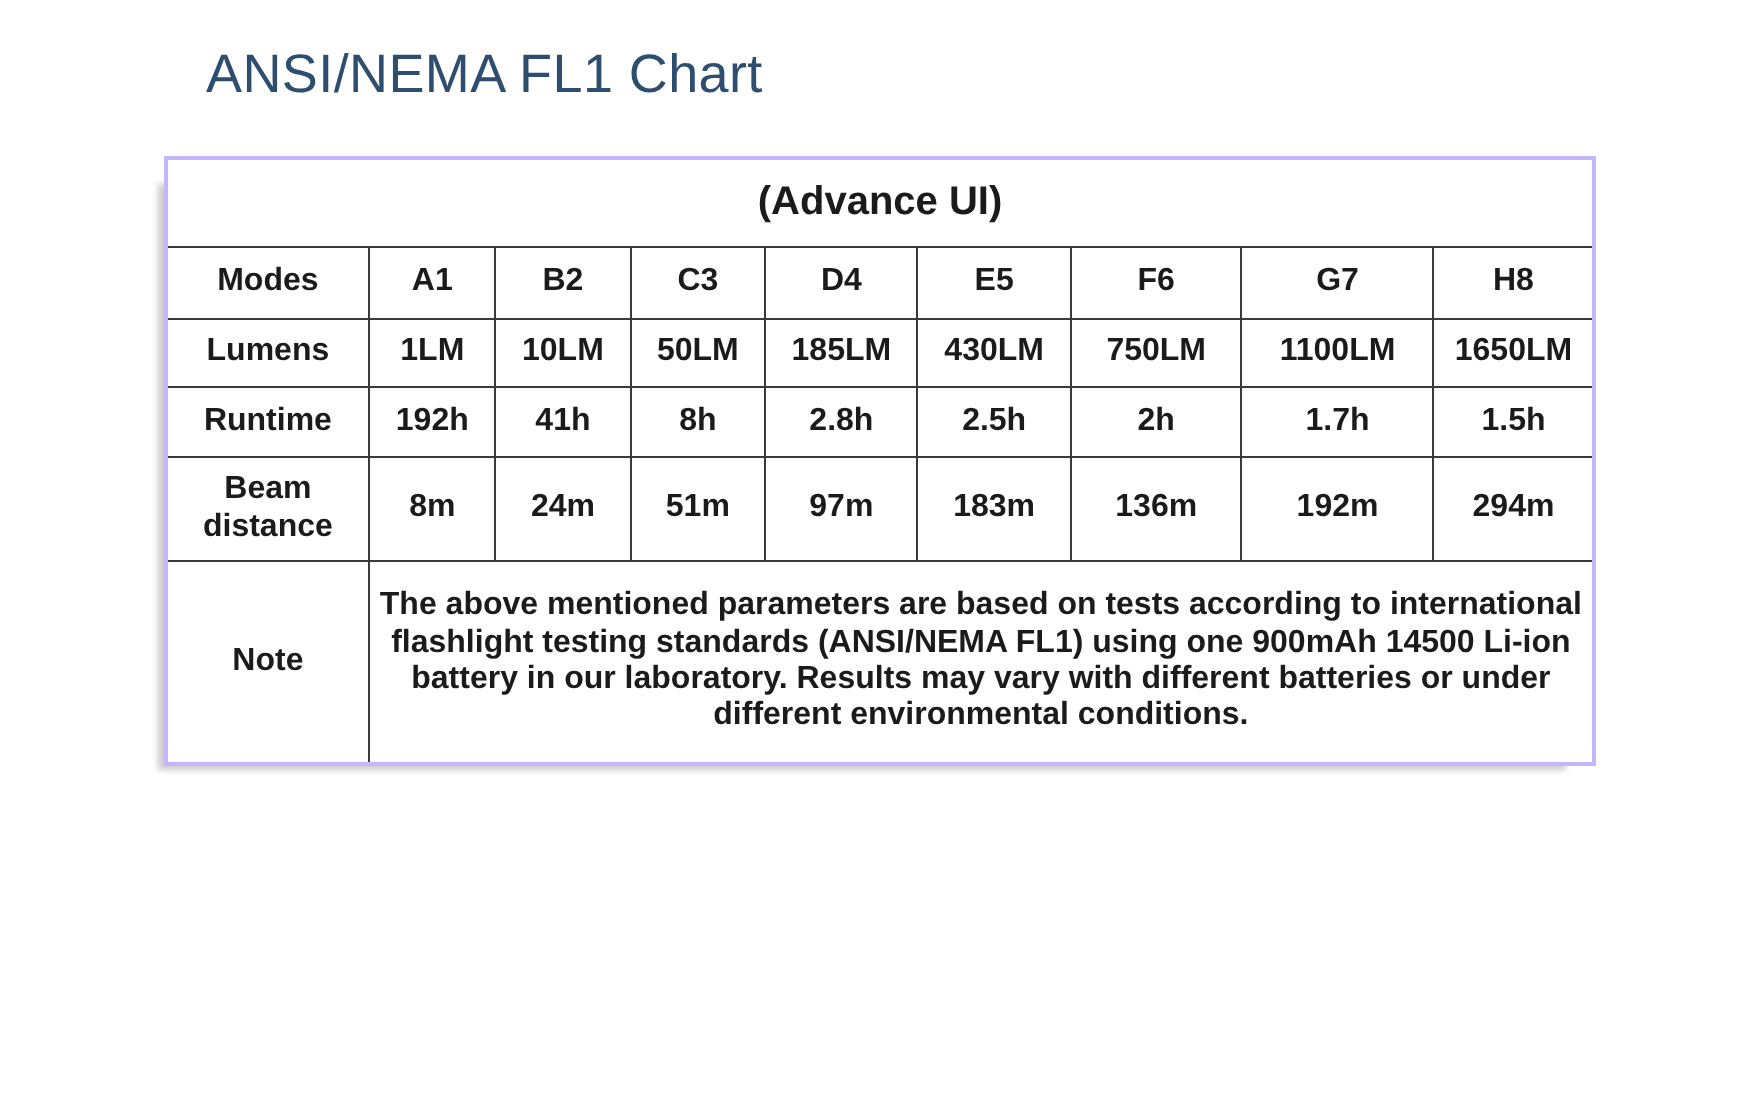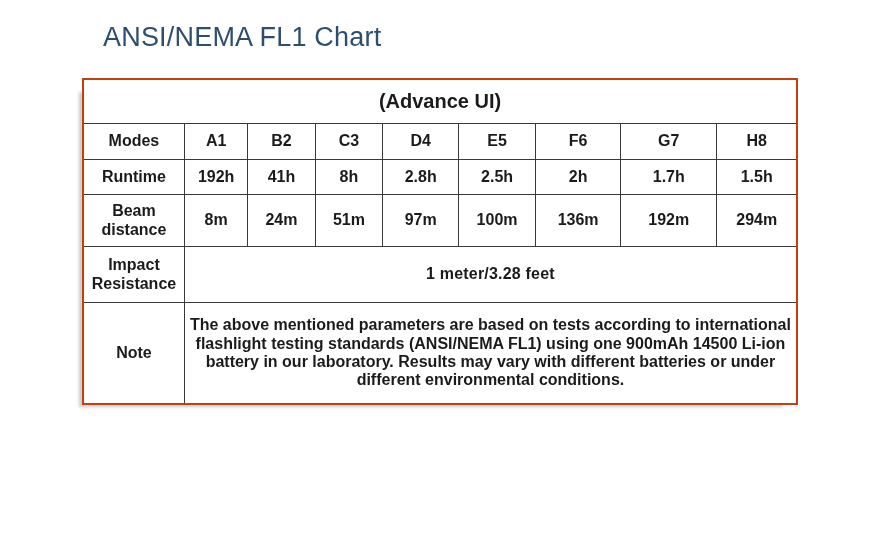--- a/index.html
+++ b/index.html
@@ -28,21 +28,21 @@
     letter-spacing: 0.2px;
   }
   table.fl1 {
     position: absolute;
     left: 82px;
     top: 78px;
     width: 716px;
     border-collapse: collapse;
     table-layout: fixed;
     background: #ffffff;
-    border: 2px solid #c2410c;
+    border: 2px solid #c4b5fd;
     box-shadow: -9px 8px 3px -6px rgba(110,110,110,0.35);
   }
   table.fl1 td {
     border: 1.5px solid #3a3a3a;
     text-align: center;
     vertical-align: middle;
     font-weight: bold;
     color: #1b1b1b;
     font-size: 16px;
     padding: 0;
@@ -103,20 +103,31 @@
       <td>A1</td>
       <td>B2</td>
       <td>C3</td>
       <td>D4</td>
       <td>E5</td>
       <td>F6</td>
       <td>G7</td>
       <td>H8</td>
     </tr>
 
+    <tr class="r-lumens">
+      <td>Lumens</td>
+      <td>1LM</td>
+      <td>10LM</td>
+      <td>50LM</td>
+      <td>185LM</td>
+      <td>430LM</td>
+      <td>750LM</td>
+      <td>1100LM</td>
+      <td>1650LM</td>
+    </tr>
 
     <tr class="r-runtime">
       <td>Runtime</td>
       <td>192h</td>
       <td>41h</td>
       <td>8h</td>
       <td>2.8h</td>
       <td>2.5h</td>
       <td>2h</td>
       <td>1.7h</td>
@@ -125,34 +136,27 @@
 
     <tr class="r-beam">
       <td>
         <span class="lbl-line">Beam</span>
         <span class="lbl-line">distance</span>
       </td>
       <td>8m</td>
       <td>24m</td>
       <td>51m</td>
       <td>97m</td>
-      <td>100m</td>
+      <td>183m</td>
       <td>136m</td>
       <td>192m</td>
       <td>294m</td>
     </tr>
 
 
-    <tr class="r-impact">
-      <td>
-        <span class="lbl-line">Impact</span>
-        <span class="lbl-line">Resistance</span>
-      </td>
-      <td colspan="8" class="big-val">1 meter/3.28 feet</td>
-    </tr>
 
 
     <tr class="r-note">
       <td class="note-lbl">Note</td>
       <td colspan="8" class="note-cell">The above mentioned parameters are based on tests according to international flashlight testing standards (ANSI/NEMA FL1) using one 900mAh 14500 Li-ion battery in our laboratory. Results may vary with different batteries or under different environmental conditions.</td>
     </tr>
 
   </tbody>
     </table>
 </div>

